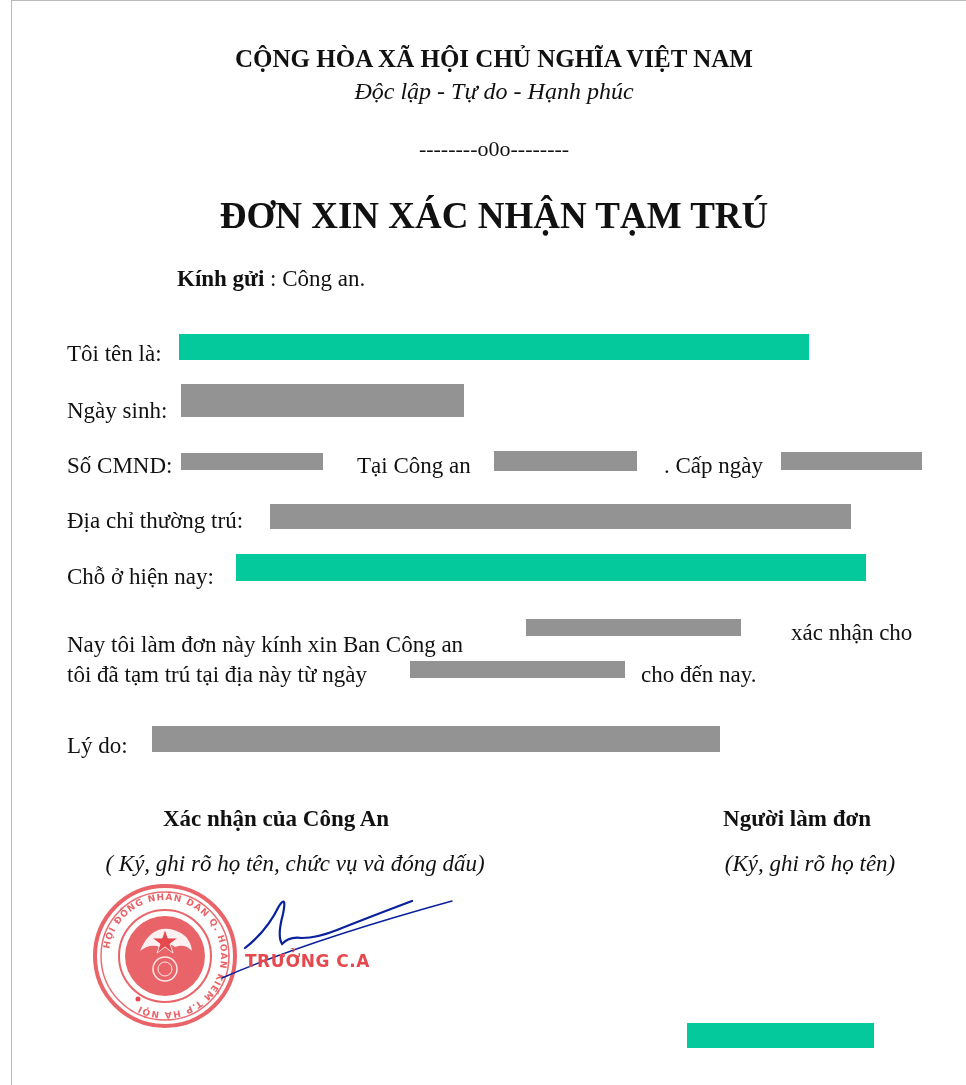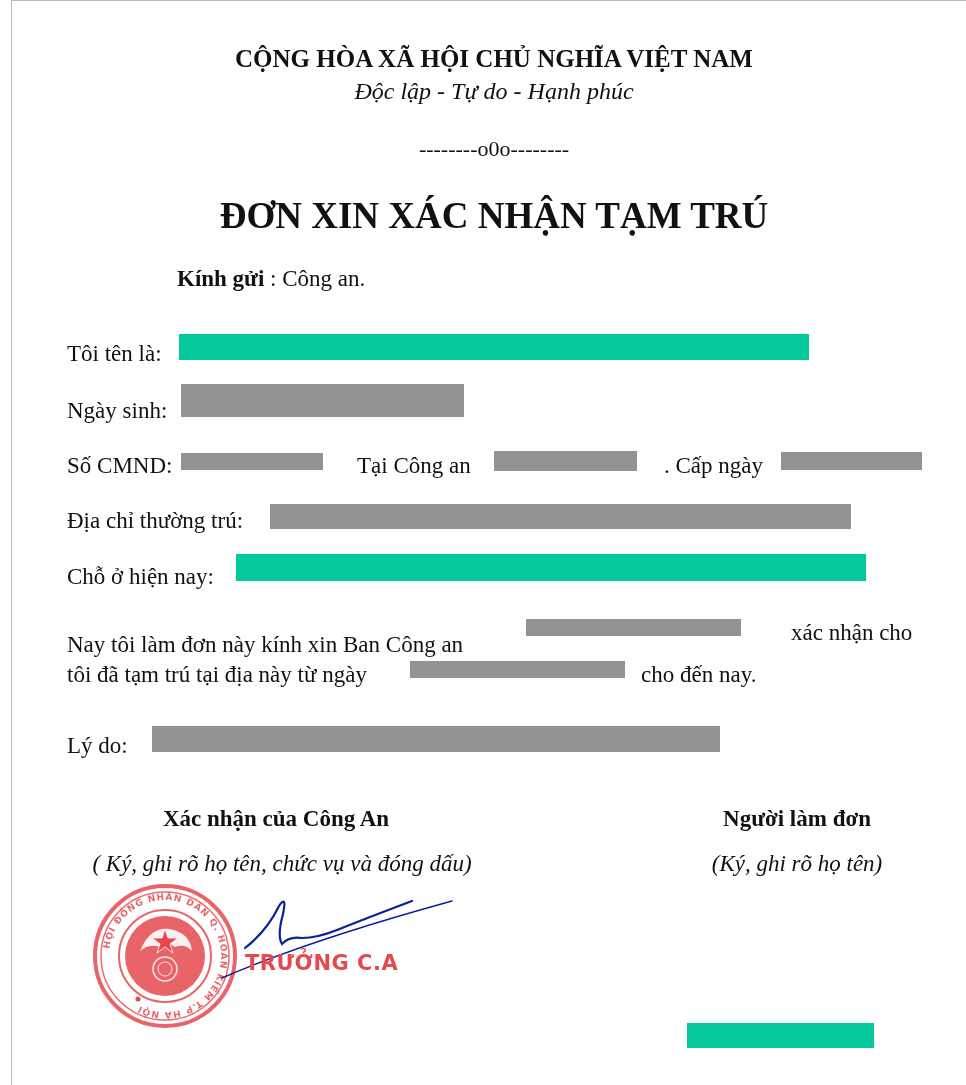--- a/index.html
+++ b/index.html
@@ -13,24 +13,24 @@
     .motto { top: 77px; font-size: 24px; font-style: italic; text-align: center; }
     .divider { top: 135px; font-size: 22px; }
     .title { top: 193px; font-size: 37px; font-weight: bold; }
     .addressee { top: 265px; left: 165px; font-size: 23px; }
     .addressee b { font-weight: bold; text-align: right; }
     .lbl { font-size: 23px; }
     .red { position: absolute; }
     .gray { background: #939393; }
     .green { background: #03c99c; }
     .sig-head { font-size: 23px; font-weight: bold; }
-    .sig-sub { font-size: 23px; font-style: italic; }
+    .sig-sub { font-size: 23px; font-style: italic; margin-left: 13px; }
     .stamp-wrap { position: absolute; left: 78px; top: 880px; width: 150px; height: 150px; }
     .stamp-caption { position: absolute; left: 233px; top: 950px; font-family: "DejaVu Sans", "Liberation Sans", sans-serif;
-                     font-weight: bold; font-size: 21px; color: #e5494e; letter-spacing: 0.5px; }
+                     font-weight: bold; font-size: 17px; color: #e5494e; letter-spacing: 0.5px; }
     .signature { position: absolute; left: 195px; top: 885px; width: 250px; height: 100px; }
   </style>
 </head>
 <body>
 
 <div class="page">
 
   <div class="abs center nation">CỘNG HÒA XÃ HỘI CHỦ NGHĨA VIỆT NAM</div>
   <div class="abs center motto">Độc lập - Tự do - Hạnh phúc</div>
   <div class="abs center divider">--------o0o--------</div>

